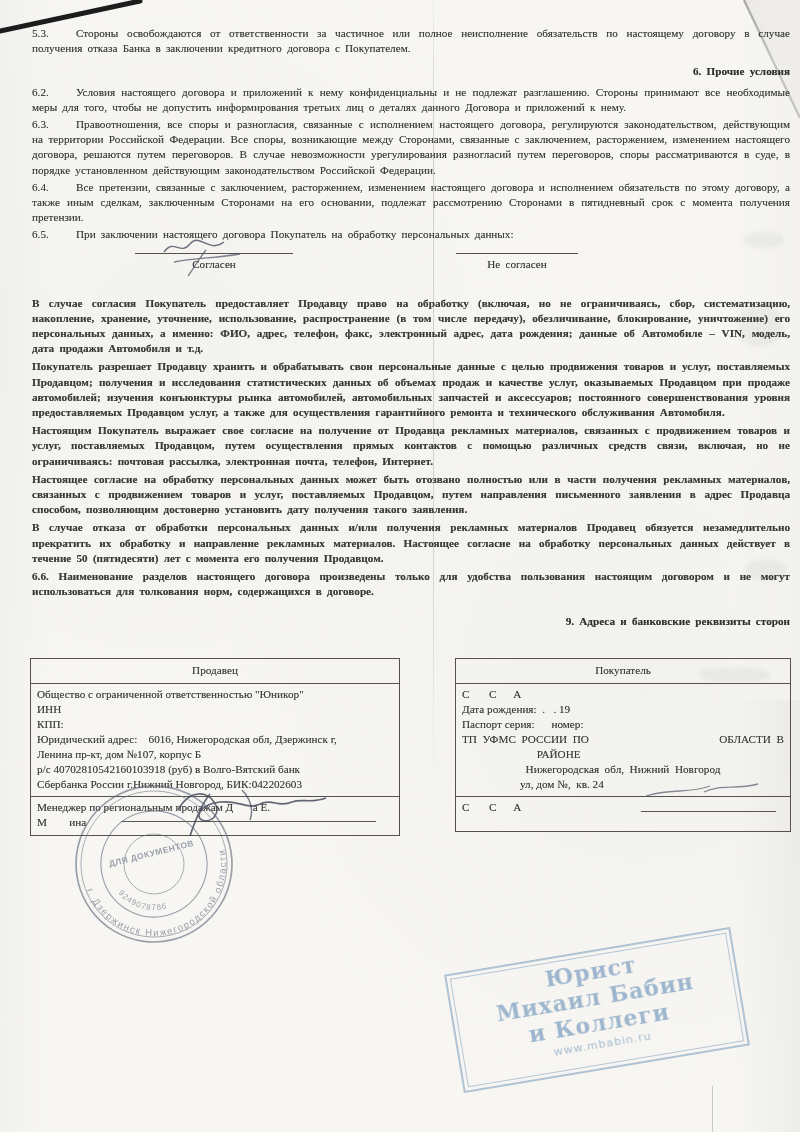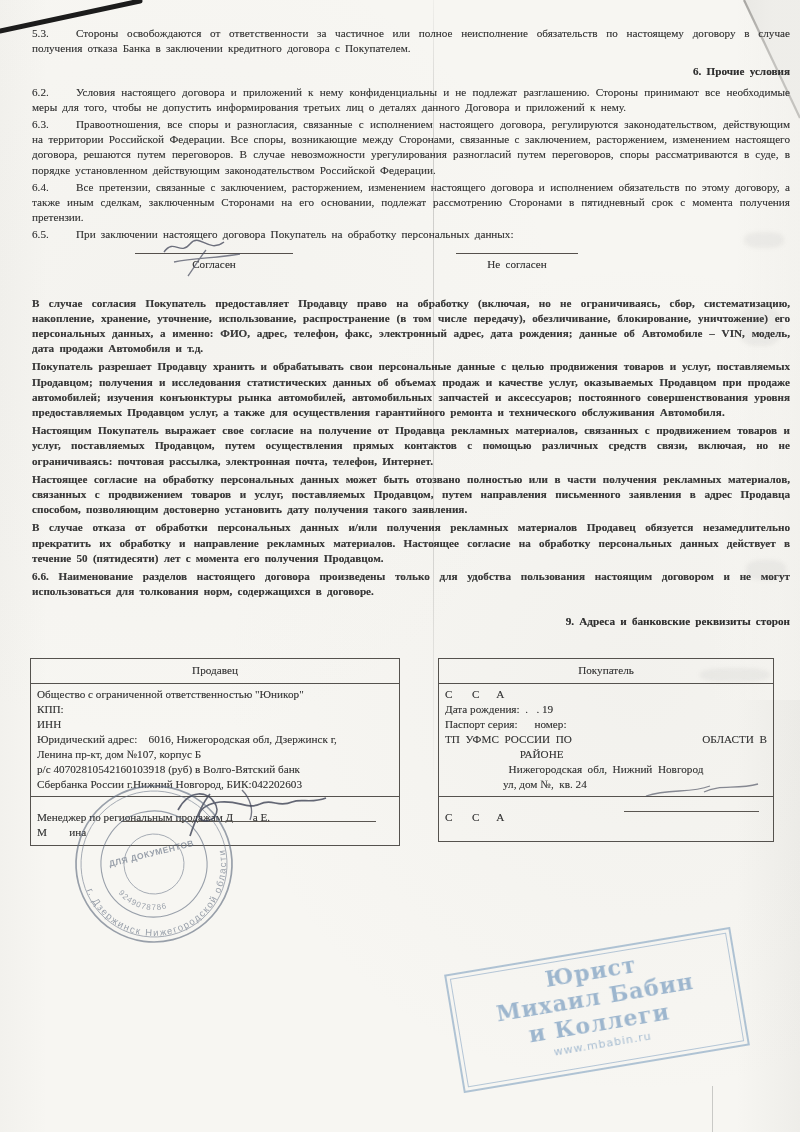--- a/index.html
+++ b/index.html
@@ -37,25 +37,25 @@
 
   
   .tables{position:absolute;left:0;top:656px;width:800px;height:260px;}
   .reqtable{
     position:absolute;border:1.3px solid #55524e;
     font-size:11.2px;line-height:15px;
     text-shadow:0 0 0.5px rgba(70,70,70,0.5);
     background:rgba(255,255,255,0.0);
   }
   .t-seller{left:30px;top:2px;width:368px;}
-  .t-buyer{left:438px;top:2px;width:334px;}
+  .t-buyer{left:455px;top:2px;width:334px;}
   .t-head{text-align:center;padding:4px 0 5px 0;border-bottom:1.2px solid #55524e;}
   .t-body{padding:3px 6px 4px 6px;}
   .t-body .bl{white-space:nowrap;overflow:hidden;}
-  .t-foot{border-top:1.2px solid #55524e;padding:13px 6px 5px 6px;position:relative;}
+  .t-foot{border-top:1.2px solid #55524e;padding:3px 6px 5px 6px;position:relative;}
   .sellersign-line{position:absolute;left:90px;top:24px;width:255px;border-top:1px solid #5a5651;}
   .buyer-upfms{display:flex;justify-content:space-between;}
   .buyer-center{text-align:center;}
   .buyer-addr2{padding-left:58px;}
   .buyer-sign-line{position:absolute;left:185px;top:14px;width:135px;border-top:1px solid #5a5651;}
 
   
   .corner-tl{position:absolute;left:0;top:0;}
   .corner-tr{position:absolute;right:0;top:0;}
   .crease-v{
@@ -148,22 +148,22 @@
 
     <div class="h-center h7">9. Адреса и банковские реквизиты сторон</div>
   </div>
 
   <div class="tables">
 
     <div class="reqtable t-seller">
       <div class="t-head">Продавец</div>
       <div class="t-body">
         <div class="bl">Общество с ограниченной ответственностью "Юникор"</div>
+        <div class="bl">ИНН</div>
         <div class="bl">КПП:</div>
-        <div class="bl">ИНН</div>
         <div class="bl">Юридический адрес: &nbsp;&nbsp; 6016, Нижегородская обл, Дзержинск г,</div>
         <div class="bl">Ленина пр-кт, дом №107, корпус Б</div>
         <div class="bl">р/с 40702810542160103918 (руб) в Волго-Вятский банк</div>
         <div class="bl">Сбербанка России г.Нижний Новгород, БИК:042202603</div>
       </div>
       <div class="t-foot">
         <div class="bl">Менеджер по региональным продажам Д&nbsp;&nbsp;&nbsp;&nbsp;&nbsp;&nbsp;&nbsp;а Е.</div>
         <div class="bl">М&nbsp;&nbsp;&nbsp;&nbsp;&nbsp;&nbsp;&nbsp;&nbsp;ина</div>
         <div class="sellersign-line"></div>
       </div>

